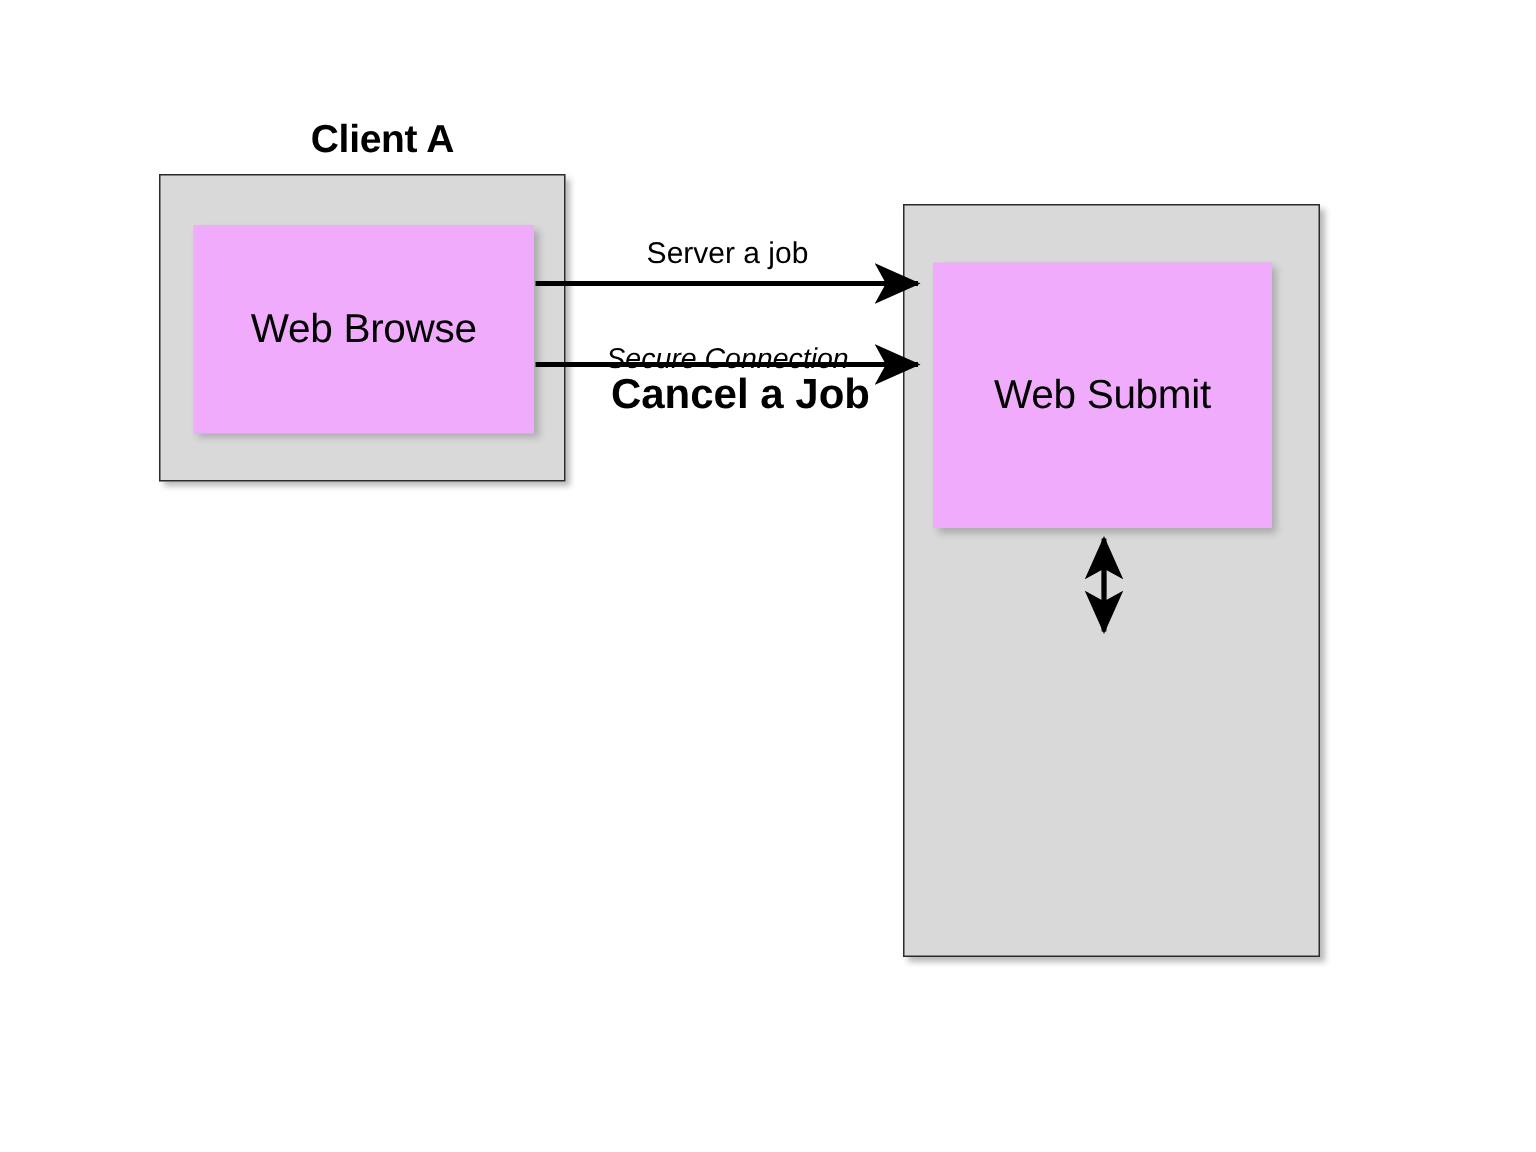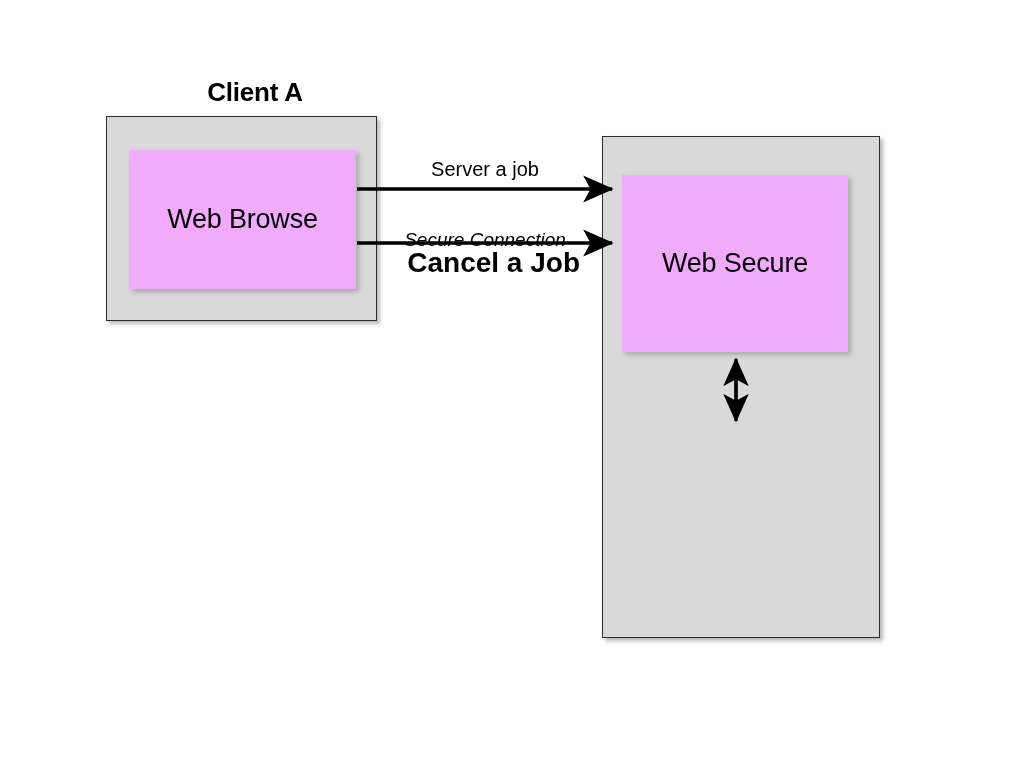--- a/index.html
+++ b/index.html
@@ -174,21 +174,21 @@
   <div class="outer-box" id="client-a-box"></div>
 
   <div class="inner-box" id="web-browse-box">
     <span class="inner-box-label">Web Browse</span>
   </div>
 
 
   <div class="outer-box" id="frontend-node-box"></div>
 
   <div class="inner-box" id="web-server-box">
-    <span class="inner-box-label">Web Secure</span>
+    <span class="inner-box-label">Web Submit</span>
   </div>
 
 
   <svg class="connector-svg" id="submit-job-connector" viewBox="0 0 280 26">
     <defs>
       <marker id="arrowhead-right-1" markerWidth="9" markerHeight="8" refX="8.5" refY="4" orient="auto" markerUnits="strokeWidth">
         <path d="M0,0 L9,4 L0,8 L2.2,4 Z" fill="#000000"></path>
       </marker>
     </defs>
     <line x1="7" y1="13" x2="262" y2="13" stroke="#000000" stroke-width="3.4" marker-end="url(#arrowhead-right-1)"></line>

